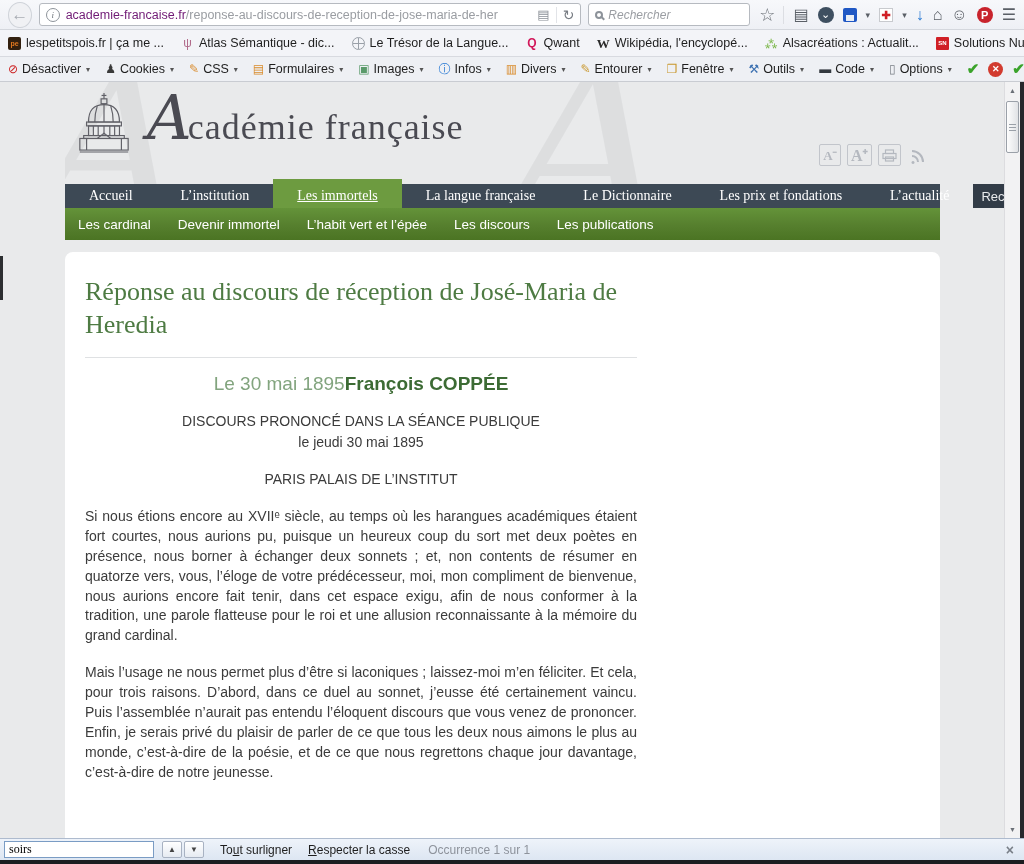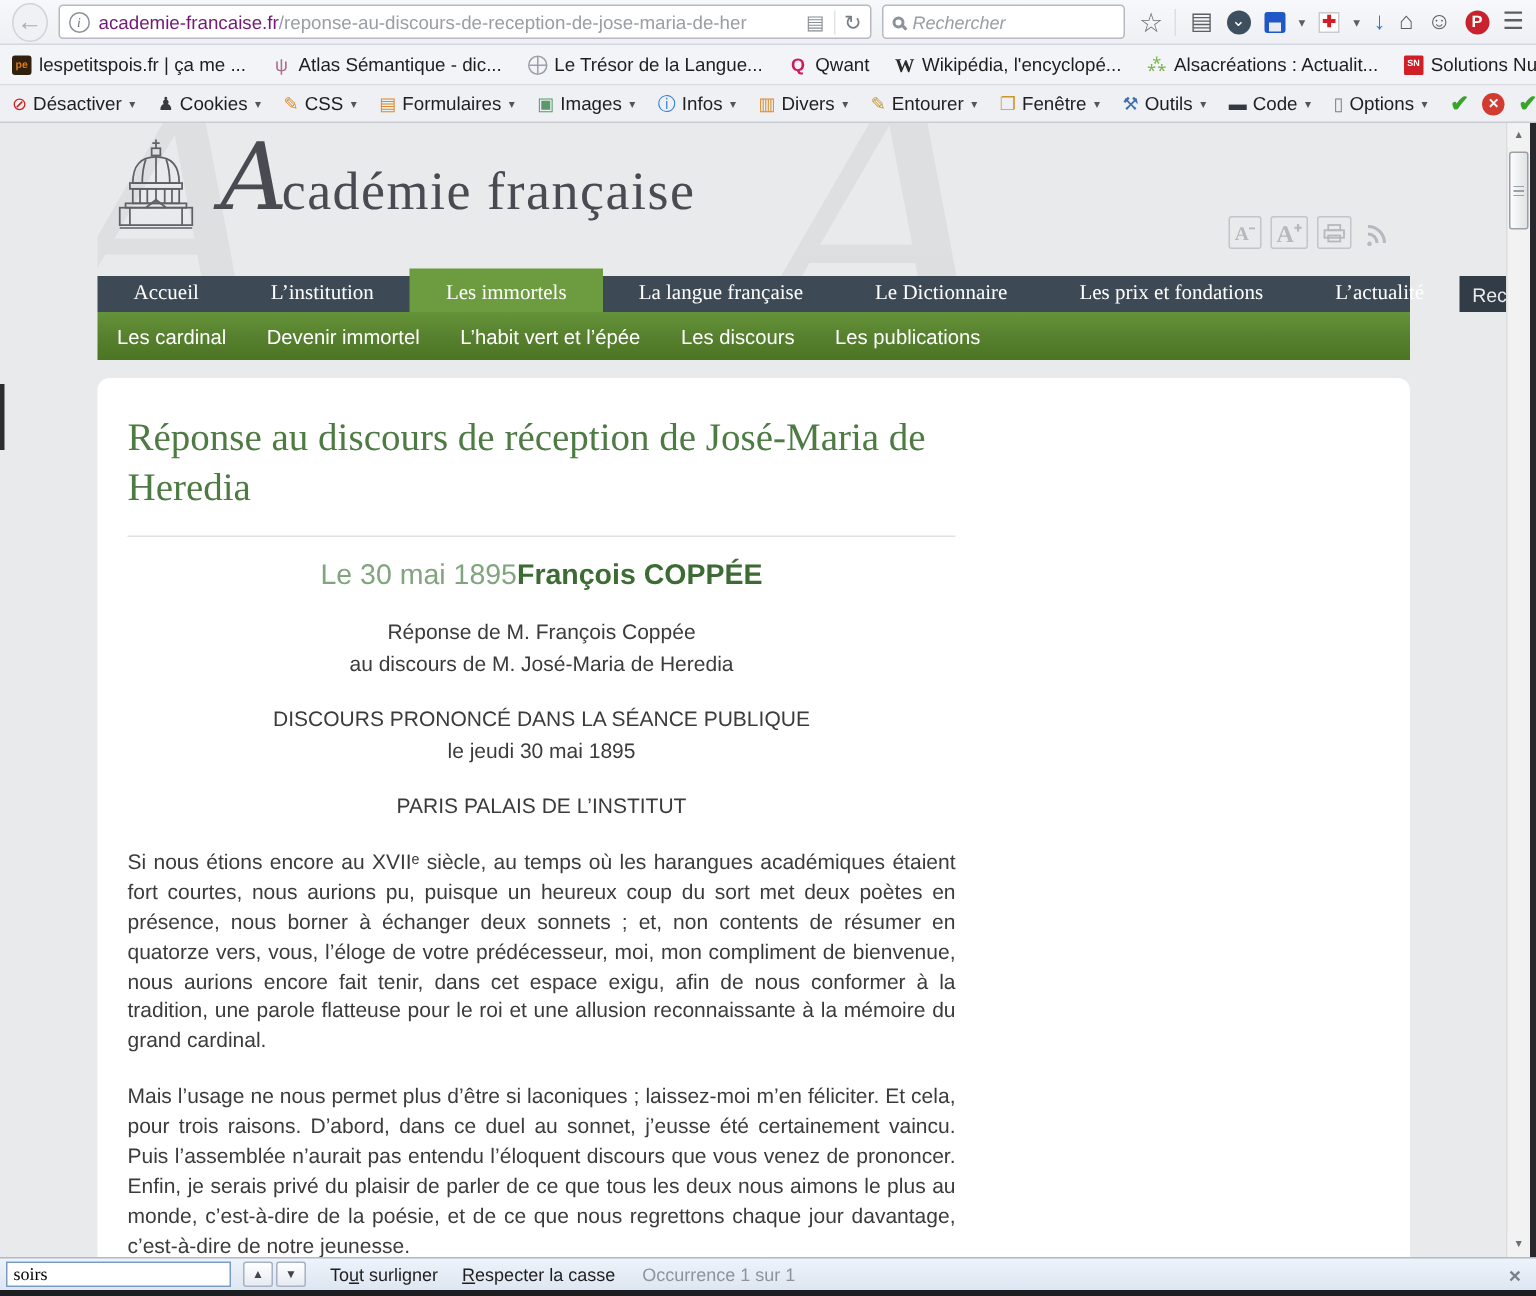--- a/index.html
+++ b/index.html
@@ -92,21 +92,21 @@
   .ht-btn { min-width:22px; height:22px; border:1px solid #c2c5cb; border-radius:2px; color:#b4b8bf;
     font-family:"Liberation Serif",serif; font-weight:bold; font-size:13px; display:flex; align-items:center;
     justify-content:center; padding:0 3px; background:transparent; }
   .ht-big { font-size:16px; }
   .ht-rss { border:none; }
 
   
   #main-nav { position:relative; height:24px; background:#3d4955; display:flex; font-family:"Liberation Serif",serif;
     font-size:14px; color:#fff; }
   .nav-tab { padding:0 24px; line-height:24px; white-space:nowrap; }
-  .nav-tab.active { background:#6d9b40; margin-top:-5px; padding-top:5px; line-height:24px; }
+  .nav-tab.active { background:#6d9b40; margin-top:-5px; padding-top:5px; line-height:24px;text-decoration:underline; }
   .nav-search { margin-left:auto; width:147px; background:#323c47; display:flex; align-items:center;
     padding:0 8px; gap:6px; border-radius:0 3px 0 0; }
   .nav-search input { border:none; outline:none; background:transparent; color:#fff; width:105px;
     font-size:13px; font-family:"Liberation Sans",sans-serif; }
   .nav-search input::placeholder { color:#e8eaec; }
   .nav-search .magnifier, .nav-search .magnifier::after { border-color:#fff; background-color:transparent; }
   .nav-search .magnifier::after { background:#fff; }
 
   
   #subnav { height:32px; background:linear-gradient(180deg,#649339 0%,#567f2e 55%,#4b7423 100%);
@@ -352,21 +352,20 @@
     </div>
 
     <div id="card">
       <div class="content-col">
         <h1 class="page-title">Réponse au discours de réception de José-Maria de Heredia</h1>
         <hr class="divider">
         <div class="meta-row">
           <span class="meta-date">Le 30 mai 1895</span>
           <span class="meta-author">François COPPÉE</span>
         </div>
-        <p class="centered"><span>Réponse de M. François Coppée</span><br><span>au discours de M. José-Maria de Heredia</span></p>
         <p class="centered"><span>DISCOURS PRONONCÉ DANS LA SÉANCE PUBLIQUE</span><br><span>le jeudi 30 mai 1895</span></p>
         <p class="centered">PARIS PALAIS DE L’INSTITUT</p>
         <p class="para">Si nous étions encore au XVIIᵉ siècle, au temps où les harangues académiques étaient fort courtes, nous aurions pu, puisque un heureux coup du sort met deux poètes en présence, nous borner à échanger deux sonnets ; et, non contents de résumer en quatorze vers, vous, l’éloge de votre prédécesseur, moi, mon compliment de bienvenue, nous aurions encore fait tenir, dans cet espace exigu, afin de nous conformer à la tradition, une parole flatteuse pour le roi et une allusion reconnaissante à la mémoire du grand cardinal.</p>
         <p class="para">Mais l’usage ne nous permet plus d’être si laconiques ; laissez-moi m’en féliciter. Et cela, pour trois raisons. D’abord, dans ce duel au sonnet, j’eusse été certainement vaincu. Puis l’assemblée n’aurait pas entendu l’éloquent discours que vous venez de prononcer. Enfin, je serais privé du plaisir de parler de ce que tous les deux nous aimons le plus au monde, c’est-à-dire de la poésie, et de ce que nous regrettons chaque jour davantage, c’est-à-dire de notre jeunesse.</p>
 
       </div>
     </div>
   </div>
 
   <div id="scrollbar">

